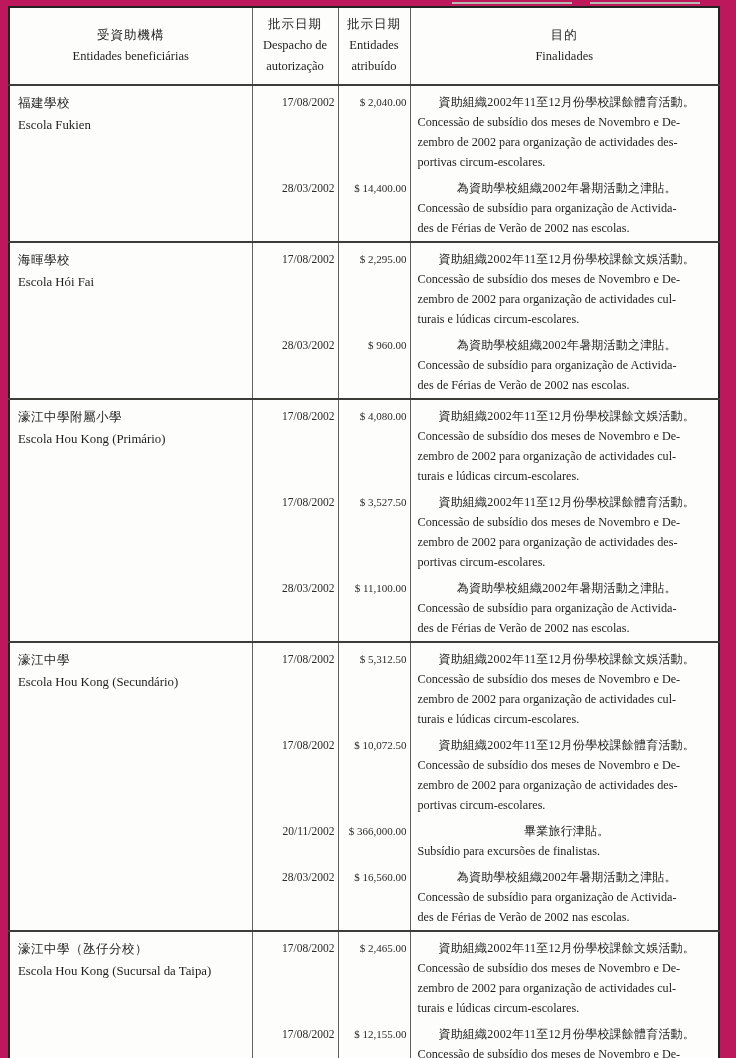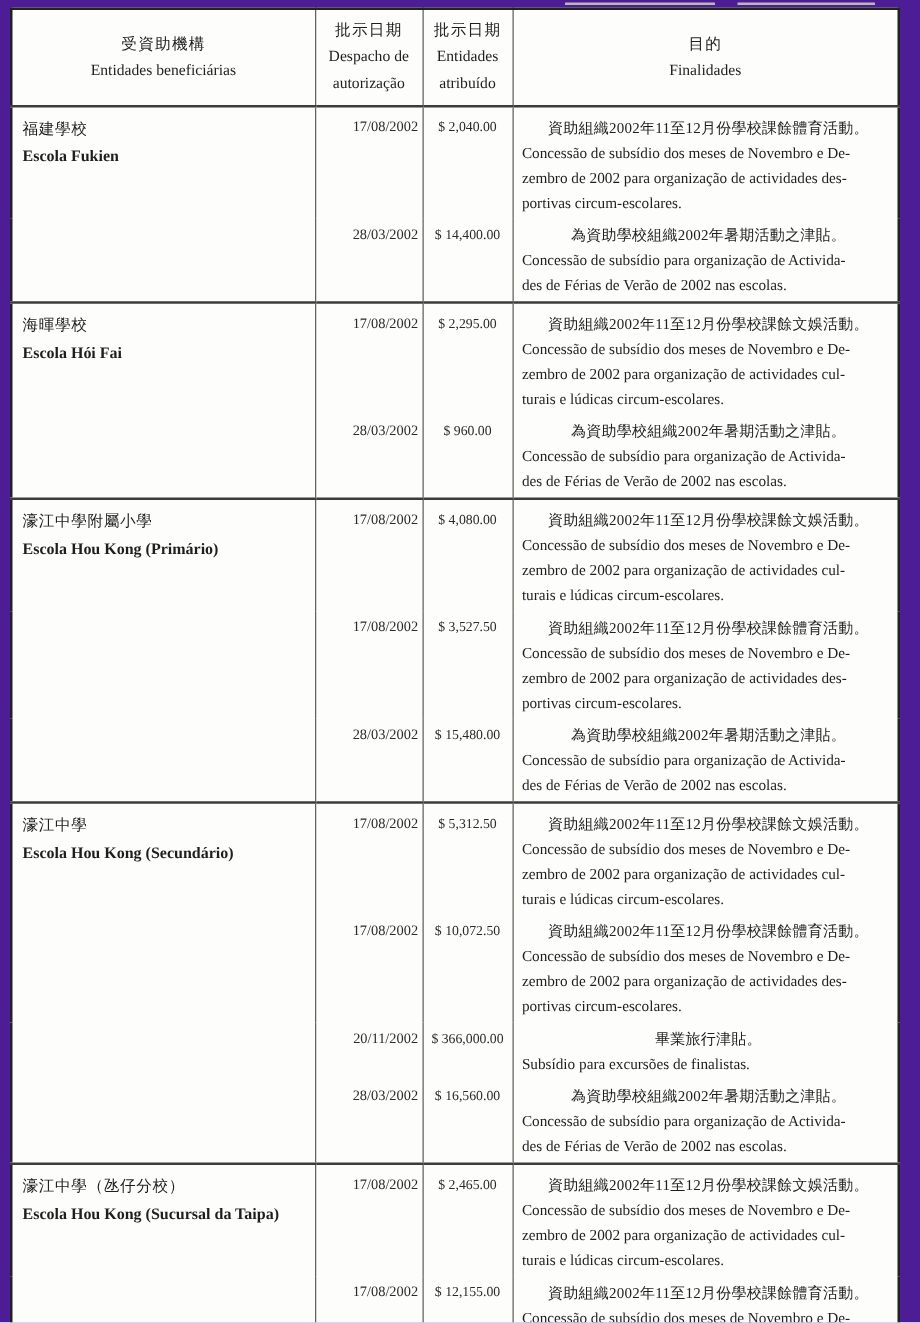--- a/index.html
+++ b/index.html
@@ -1,17 +1,17 @@
 <!DOCTYPE html>
 <html><head>
 <meta charset="utf-8">
 <style>
   html,body{margin:0;padding:0;background:#ffffff;}
   .page{
-    position:relative;width:736px;height:1058px;background:#4c1d95;
+    position:relative;width:736px;height:1058px;background:#be185d;
     font-family:"Liberation Serif","DejaVu Serif",serif;color:#1e1e1e;
     overflow:hidden;
   }
   .scan-mark{position:absolute;background:#b9b9b4;height:2px;}
   .scan-mark.m1{left:452px;top:2px;width:120px;}
   .scan-mark.m2{left:590px;top:2px;width:110px;}
   table.grant-table{
     position:absolute;left:8px;top:6px;width:710px;
     border-collapse:collapse;table-layout:fixed;
     border:2px solid #222220;border-bottom-width:3px;
@@ -23,23 +23,23 @@
     height:70px;vertical-align:middle;text-align:center;
     border-bottom:2px solid #3c3c38;padding:2px 0 4px 0;
   }
   .h-zh{font-size:12.5px;line-height:22px;letter-spacing:1px;}
   .h-pt{font-size:12.5px;line-height:21px;}
   .b-l{border-left:1px solid #61615c;}
   tr.g-first td{border-top:2px solid #3c3c38;}
   tr.g-first td{padding-top:6px;}
   .c-ent{padding-left:8px;padding-right:4px;white-space:nowrap;overflow:hidden;}
   .ent-zh{font-size:12.5px;line-height:22px;letter-spacing:0.5px;}
-  .ent-pt{font-size:12.8px;line-height:22px;font-weight:bold;}
+  .ent-pt{font-size:12.8px;line-height:22px;}
   .c-date{text-align:right;font-size:11.5px;line-height:20px;color:#2a2a28;white-space:nowrap;}
-  .c-amt{text-align:center;padding-right:3px;font-size:11px;line-height:20px;color:#2a2a28;white-space:nowrap;overflow:hidden;}
+  .c-amt{text-align:right;padding-right:3px;font-size:11px;line-height:20px;color:#2a2a28;white-space:nowrap;overflow:hidden;}
   .c-pur{padding-left:7px;padding-right:2px;padding-bottom:3px;overflow:hidden;}
   .p-zh{font-size:12px;line-height:20px;white-space:nowrap;letter-spacing:0.2px;text-align:center;}
   .p-pt{font-size:12.2px;line-height:20px;white-space:nowrap;}
 </style>
 </head>
 <body>
 
 <div class="page">
   <div class="scan-mark m1"></div>
   <div class="scan-mark m2"></div>
@@ -142,21 +142,21 @@
         <td class="c-amt b-l">$ 3,527.50</td>
         <td class="c-pur b-l">
           <div class="p-zh">資助組織2002年11至12月份學校課餘體育活動。</div>
           <div class="p-pt">Concessão de subsídio dos meses de Novembro e De-</div>
           <div class="p-pt">zembro de 2002 para organização de actividades des-</div>
           <div class="p-pt">portivas circum-escolares.</div>
         </td>
       </tr>
       <tr>
         <td class="c-date b-l">28/03/2002</td>
-        <td class="c-amt b-l">$ 15,480.00</td>
+        <td class="c-amt b-l">$ 11,100.00</td>
         <td class="c-pur b-l">
           <div class="p-zh">為資助學校組織2002年暑期活動之津貼。</div>
           <div class="p-pt">Concessão de subsídio para organização de Activida-</div>
           <div class="p-pt">des de Férias de Verão de 2002 nas escolas.</div>
         </td>
       </tr>
 
       <tr class="g-first">
         <td class="c-ent" rowspan="4">
           <div class="ent-zh">濠江中學</div>

